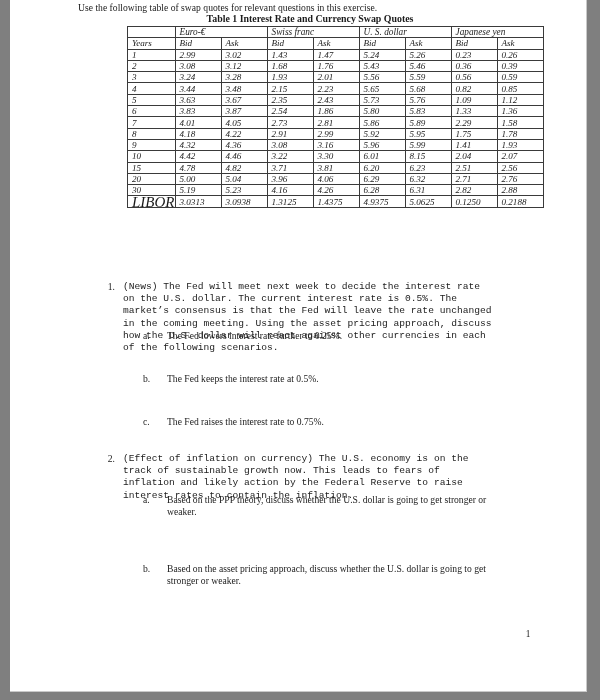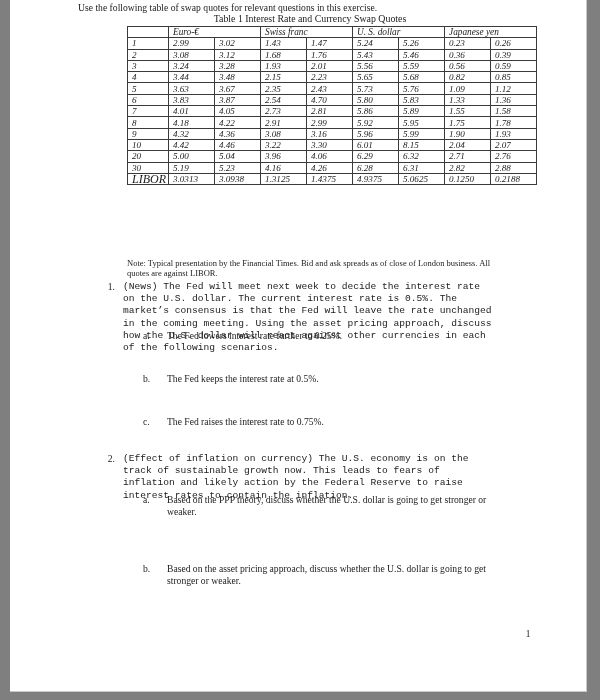--- a/index.html
+++ b/index.html
@@ -48,21 +48,21 @@
   }
 
   .table-title {
     position: absolute;
     left: 117px;
     top: 13px;
     width: 366px;
     text-align: center;
     font-size: 9.9px;
     line-height: 11px;
-    font-weight: normal;
+    font-weight: bold;
     white-space: nowrap;
   }
 
   
   #swap-table {
     position: absolute;
     left: 117px;
     top: 26px;
     border-collapse: collapse;
     font-size: 9.1px;
@@ -74,21 +74,21 @@
     padding: 0px 0px 0px 4px;
     height: 11.3px;
     font-weight: normal;
     text-align: left;
     vertical-align: middle;
     box-sizing: border-box;
     white-space: nowrap;
   }
   #swap-table td.col-years, #swap-table th.col-years { width: 41px; }
   #swap-table td.dcell, #swap-table th.dcell { width: 46px; }
-  #swap-table td.libor-label { font-size: 12px; }
+  #swap-table td.libor-label { font-size: 15px; }
   .grp-head { font-size: 9.3px; }
   .blank-corner { border-left: 1px solid #3a3a3a; }
 
   
   .note-block {
     position: absolute;
     left: 117px;
     top: 259px;
     width: 370px;
     font-size: 8.5px;
@@ -166,20 +166,31 @@
 
     <table id="swap-table">
       <thead>
         <tr>
           <th class="col-years blank-corner"></th>
           <th class="dcell grp-head" colspan="2">Euro-€</th>
           <th class="dcell grp-head" colspan="2">Swiss franc</th>
           <th class="dcell grp-head" colspan="2">U. S. dollar</th>
           <th class="dcell grp-head" colspan="2">Japanese yen</th>
         </tr>
+        <tr>
+          <th class="col-years">Years</th>
+          <th class="dcell">Bid</th>
+          <th class="dcell">Ask</th>
+          <th class="dcell">Bid</th>
+          <th class="dcell">Ask</th>
+          <th class="dcell">Bid</th>
+          <th class="dcell">Ask</th>
+          <th class="dcell">Bid</th>
+          <th class="dcell">Ask</th>
+        </tr>
       </thead>
       <tbody id="swap-table-body">
           <tr>
             <td class="col-years">1</td>
             <td class="dcell">2.99</td>
             <td class="dcell">3.02</td>
             <td class="dcell">1.43</td>
             <td class="dcell">1.47</td>
             <td class="dcell">5.24</td>
             <td class="dcell">5.26</td>
@@ -228,35 +239,35 @@
             <td class="dcell">5.73</td>
             <td class="dcell">5.76</td>
             <td class="dcell">1.09</td>
             <td class="dcell">1.12</td>
           </tr>
           <tr>
             <td class="col-years">6</td>
             <td class="dcell">3.83</td>
             <td class="dcell">3.87</td>
             <td class="dcell">2.54</td>
-            <td class="dcell">4.70</td>
+            <td class="dcell">1.86</td>
             <td class="dcell">5.80</td>
             <td class="dcell">5.83</td>
             <td class="dcell">1.33</td>
             <td class="dcell">1.36</td>
           </tr>
           <tr>
             <td class="col-years">7</td>
             <td class="dcell">4.01</td>
             <td class="dcell">4.05</td>
             <td class="dcell">2.73</td>
             <td class="dcell">2.81</td>
             <td class="dcell">5.86</td>
             <td class="dcell">5.89</td>
-            <td class="dcell">1.55</td>
+            <td class="dcell">2.29</td>
             <td class="dcell">1.58</td>
           </tr>
           <tr>
             <td class="col-years">8</td>
             <td class="dcell">4.18</td>
             <td class="dcell">4.22</td>
             <td class="dcell">2.91</td>
             <td class="dcell">2.99</td>
             <td class="dcell">5.92</td>
             <td class="dcell">5.95</td>
@@ -264,35 +275,46 @@
             <td class="dcell">1.78</td>
           </tr>
           <tr>
             <td class="col-years">9</td>
             <td class="dcell">4.32</td>
             <td class="dcell">4.36</td>
             <td class="dcell">3.08</td>
             <td class="dcell">3.16</td>
             <td class="dcell">5.96</td>
             <td class="dcell">5.99</td>
-            <td class="dcell">1.90</td>
+            <td class="dcell">1.41</td>
             <td class="dcell">1.93</td>
           </tr>
           <tr>
             <td class="col-years">10</td>
             <td class="dcell">4.42</td>
             <td class="dcell">4.46</td>
             <td class="dcell">3.22</td>
             <td class="dcell">3.30</td>
             <td class="dcell">6.01</td>
             <td class="dcell">8.15</td>
             <td class="dcell">2.04</td>
             <td class="dcell">2.07</td>
           </tr>
           <tr>
+            <td class="col-years">15</td>
+            <td class="dcell">4.78</td>
+            <td class="dcell">4.82</td>
+            <td class="dcell">3.71</td>
+            <td class="dcell">3.81</td>
+            <td class="dcell">6.20</td>
+            <td class="dcell">6.23</td>
+            <td class="dcell">2.51</td>
+            <td class="dcell">2.56</td>
+          </tr>
+          <tr>
             <td class="col-years">20</td>
             <td class="dcell">5.00</td>
             <td class="dcell">5.04</td>
             <td class="dcell">3.96</td>
             <td class="dcell">4.06</td>
             <td class="dcell">6.29</td>
             <td class="dcell">6.32</td>
             <td class="dcell">2.71</td>
             <td class="dcell">2.76</td>
           </tr>
@@ -314,21 +336,20 @@
             <td class="dcell">1.3125</td>
             <td class="dcell">1.4375</td>
             <td class="dcell">4.9375</td>
             <td class="dcell">5.0625</td>
             <td class="dcell">0.1250</td>
             <td class="dcell">0.2188</td>
           </tr>
         </tbody>
     </table>
 
-    <div class="note-block">Note: Typical presentation by the Financial Times. Bid and ask spreads as of close of London business. All quotes are against LIBOR.</div>
 
     <div class="q-item" id="question-1">
       <span class="q-marker">1.</span>
       <span class="q-text">(News) The Fed will meet next week to decide the interest rate on the U.S. dollar. The current interest rate is 0.5%. The market’s consensus is that the Fed will leave the rate unchanged in the coming meeting. Using the asset pricing approach, discuss how the U.S. dollar will react against other currencies in each of the following scenarios.</span>
     </div>
 
     <div class="sub-item" id="q1-sub-a">
       <span class="sub-marker">a.</span>
       <span class="sub-text">The Fed lowers interest rate further to 0.25%.</span>
     </div>

